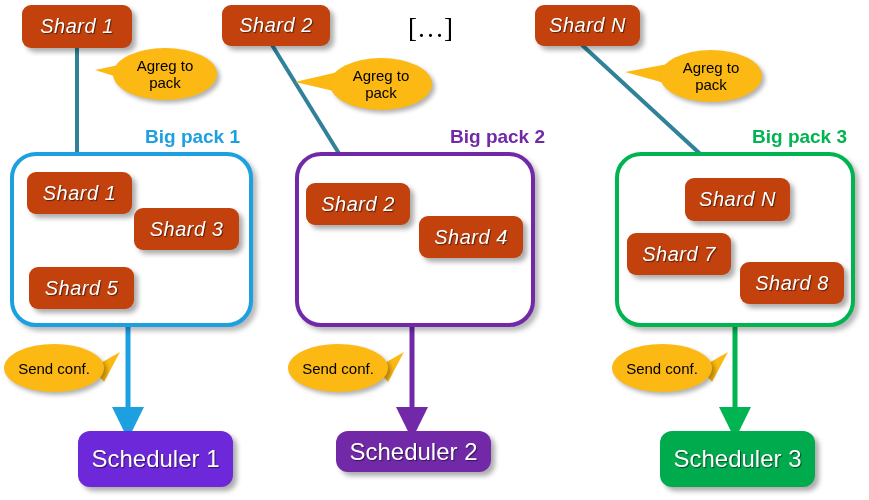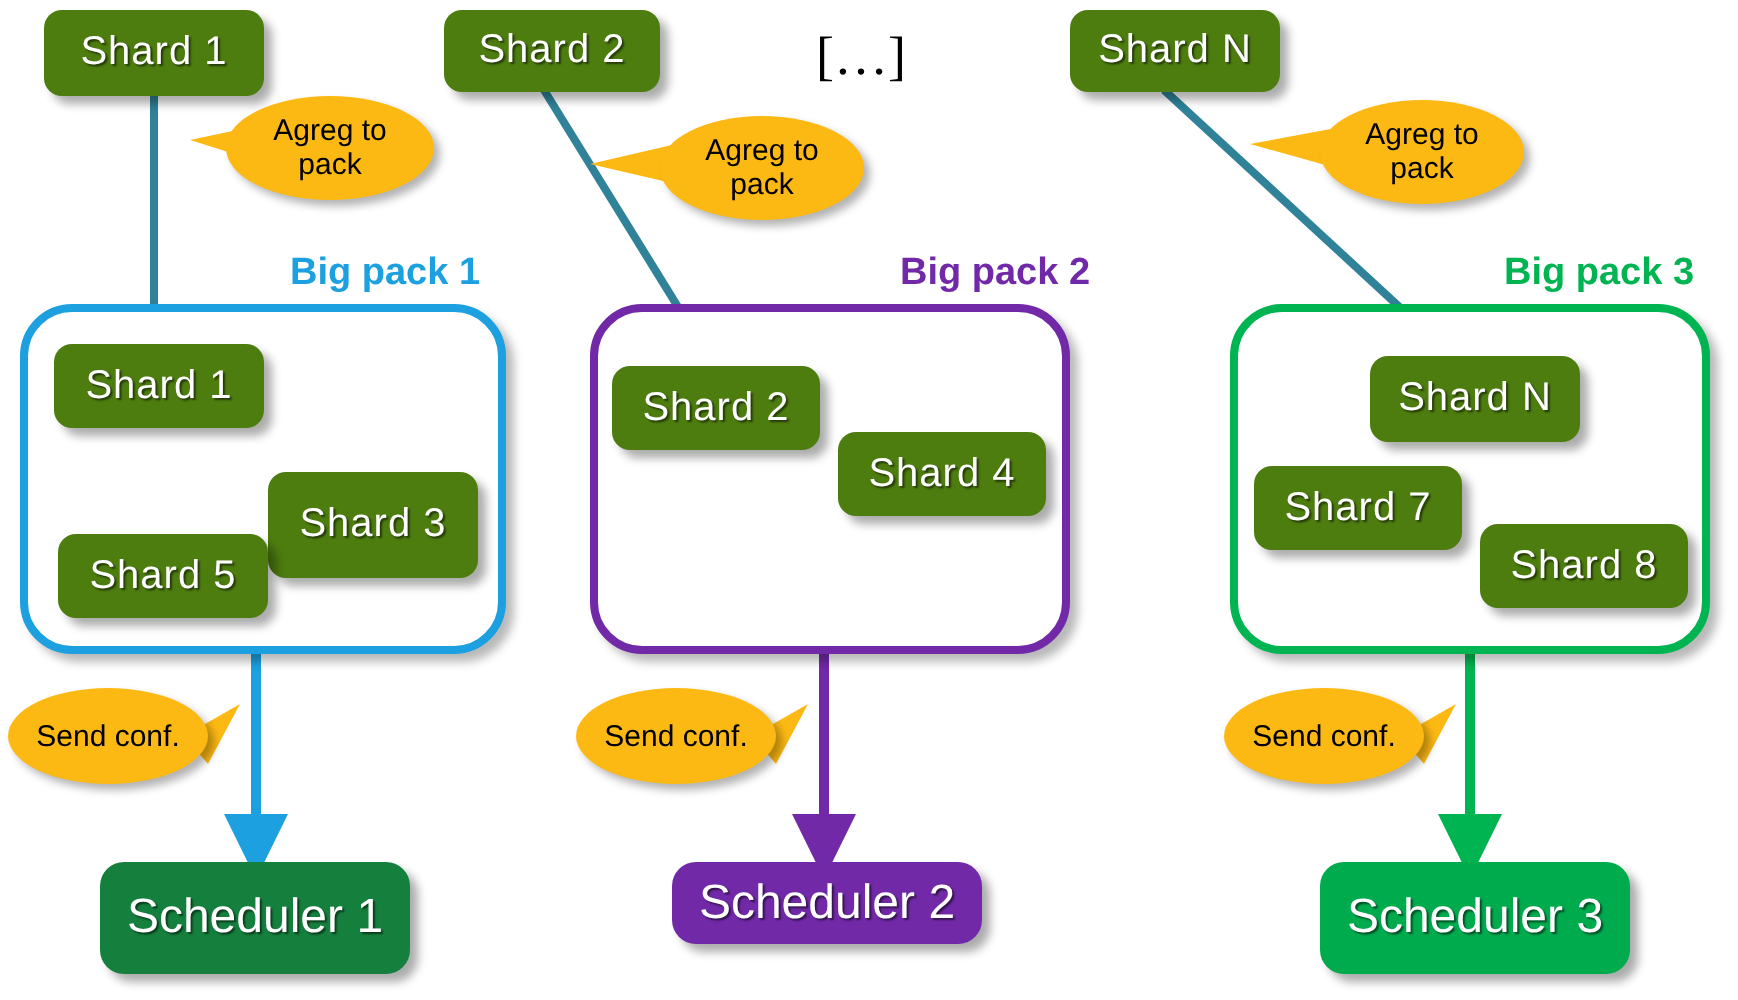--- a/index.html
+++ b/index.html
@@ -18,31 +18,32 @@
     position:absolute;
     box-sizing:border-box;
     display:flex;align-items:center;justify-content:center;
     color:#ffffff;
     text-shadow:1px 1px 1px rgba(0,0,0,.55);
     border-radius:9px;
     box-shadow:4px 4px 5px rgba(0,0,0,.33);
     white-space:nowrap;
   }
   .shard{
-    background:#4d7c0f;
+    background:#c2410c;
     font-size:20px;
     border-radius:9px;
     letter-spacing:.5px;
+    font-style:italic;
   }
   .shard.top{font-size:20px;}
   .scheduler{
     font-size:24px;
     border-radius:12px;
   }
-  .sched1{background:#15803d;}
+  .sched1{background:#6d28d9;margin-left:28px;}
   .sched2{background:#7129a8;}
   .sched3{background:#00ab4e;}
 
   
   .pack{
     position:absolute;
     box-sizing:border-box;
     background:#ffffff;
     border-style:solid;
     border-width:4px;
@@ -174,21 +175,21 @@
   </div>
 
   <div class="pack-label lbl1" style="left:145px;top:126px;">
     <span>Big pack 1</span>
   </div>
   <div class="pack pack1" style="left:10px;top:152px;width:243px;height:175px;"></div>
 
   <div class="node shard" style="left:27px;top:172px;width:105px;height:42px;">
     <span>Shard 1</span>
   </div>
-  <div class="node shard" style="left:134px;top:236px;width:105px;height:53px;">
+  <div class="node shard" style="left:134px;top:208px;width:105px;height:42px;">
     <span>Shard 3</span>
   </div>
   <div class="node shard" style="left:29px;top:267px;width:105px;height:42px;">
     <span>Shard 5</span>
   </div>
 
   <div class="pack-label lbl2" style="left:450px;top:126px;">
     <span>Big pack 2</span>
   </div>
   <div class="pack pack2" style="left:295px;top:152px;width:240px;height:175px;"></div>

